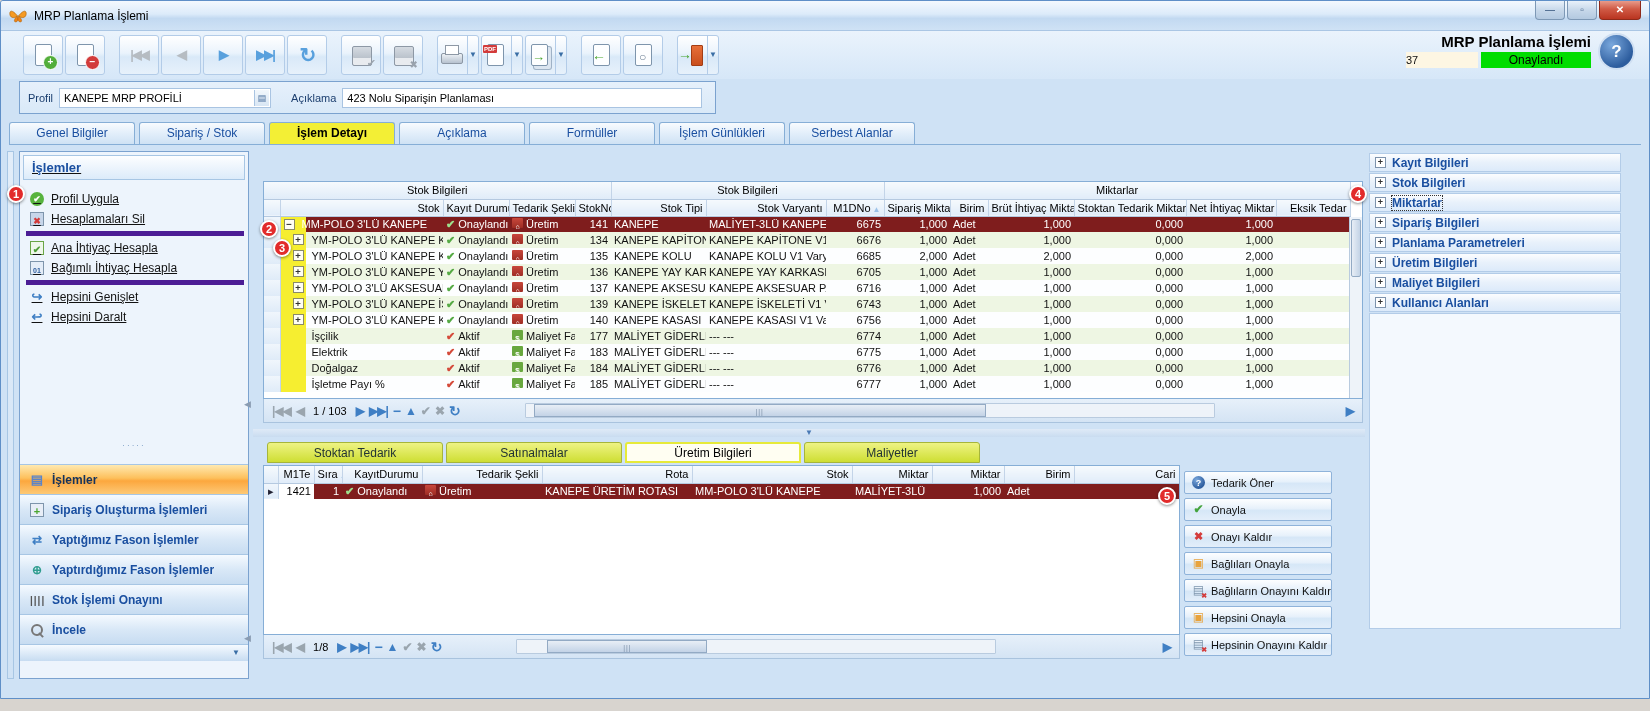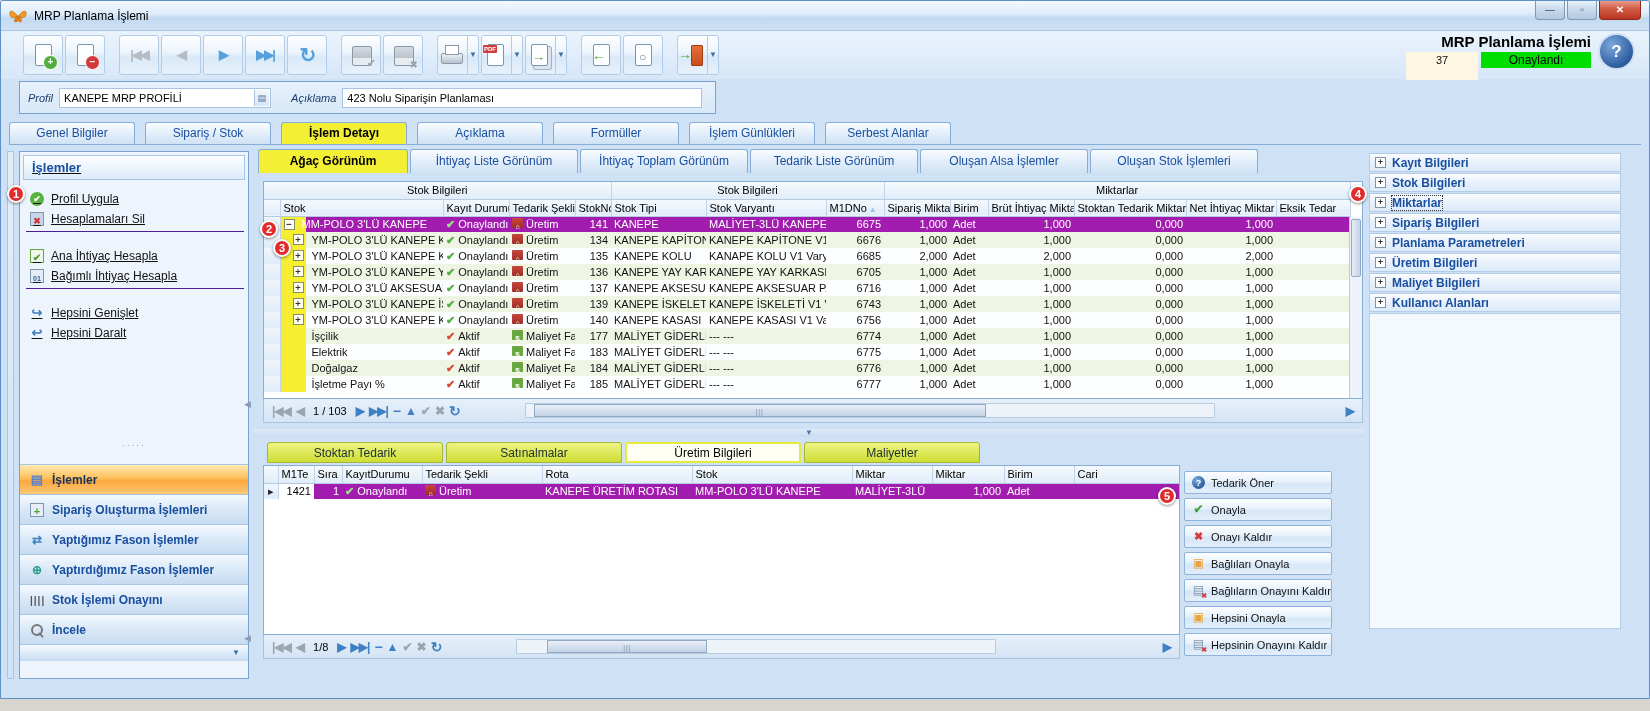--- a/index.html
+++ b/index.html
@@ -68,52 +68,52 @@
   [data-icon="import-doc-icon"] .ig::after{content:"\2190";position:absolute;left:4px;top:6px;color:#4aa62f;font:bold 14px/14px "Liberation Sans",sans-serif;}
   [data-icon="preview-icon"] .ig::after{content:"\25CB";position:absolute;left:9px;top:9px;color:#6b7f94;font:bold 12px/12px "Liberation Sans",sans-serif;}
   [data-icon="exit-door-icon"] .ig::before{content:"";position:absolute;left:13px;top:3px;width:10px;height:19px;
     background:linear-gradient(#e76f38,#c94e1c);border:1px solid #a33d14;border-radius:1px;}
   [data-icon="exit-door-icon"] .ig::after{content:"\2192";position:absolute;left:0;top:5px;color:#4aa62f;font:bold 14px/14px "Liberation Sans",sans-serif;}
 
   
   .hdr-right{position:absolute;right:58px;top:2px;text-align:right;}
   .hdr-title{font-size:15px;font-weight:bold;color:#000;margin-bottom:2px;}
   .hdr-row{display:flex;justify-content:flex-end;gap:3px;}
-  .rec-no{width:72px;height:28px;background:#fdf6e3;text-align:center;line-height:16px;font-size:11px;}
+  .rec-no{width:72px;height:16px;background:#fdf6e3;text-align:left;line-height:16px;font-size:11px;}
   .status-badge{width:110px;height:16px;background:#00dd00;color:#000;text-align:center;line-height:16px;font-size:12px;}
   .help-btn{position:absolute;right:14px;top:2px;width:37px;height:37px;border-radius:50%;
     background:radial-gradient(circle at 35% 30%,#7aa8dd,#2d5d9e 70%);border:2px solid #cfdff2;
     color:#fff;font:bold 17px/33px "Liberation Sans",sans-serif;text-align:center;cursor:pointer;}
 
   
   .profilebar{position:absolute;left:18px;top:80px;width:697px;height:33px;border:1px solid #7ba2cf;
     display:flex;align-items:center;gap:6px;padding:0 8px;background:linear-gradient(#e6f0fb,#d9e9f8);}
-  .fld-label{color:#1b3e6e;font-style:italic;}
+  .fld-label{color:#1b3e6e;}
   .inp{height:20px;background:#fff;border:1px solid #a9c4e2;display:flex;align-items:center;padding:0 4px;font-size:11px;color:#000;}
   .inp.profil{width:212px;position:relative;padding-right:18px;}
   .inp-addon{position:absolute;right:1px;top:1px;width:15px;height:16px;background:linear-gradient(#f2f7fc,#d8e6f4);
     border-left:1px solid #a9c4e2;color:#4a6f9e;font-size:9px;line-height:16px;text-align:center;cursor:pointer;}
   .inp.aciklama{width:360px;}
 
   
-  .main-tabs{position:absolute;left:8px;top:121px;display:flex;gap:10px;}
+  .main-tabs{position:absolute;left:8px;top:121px;display:flex;gap:4px;}
   .tab{width:126px;height:22px;border:1px solid #86aed6;border-bottom:0;border-radius:3px 3px 0 0;
     background:linear-gradient(#f8fbfe,#e2eefa 50%,#cfe2f4);color:#1a4fa0;
     text-align:center;line-height:21px;font-size:12px;cursor:pointer;overflow:hidden;}
   .tab[data-active="true"]{background:#f3ef35;color:#000;font-weight:bold;}
   .content-line{position:absolute;left:8px;top:143px;right:8px;height:1px;background:#86aed6;}
 
   
   .left-panel{position:absolute;left:18px;top:150px;width:230px;height:528px;
     border:1px solid #7ba2cf;background:#edf4fc;text-decoration:underline;}
   .lp-header{margin:3px;padding:4px 8px;background:linear-gradient(#fdfeff,#dcebfa);
     border:1px solid #a7c6e4;color:#1a4fa0;font-weight:bold;font-size:13px;}
   .lp-actions{padding:6px 4px 0 6px;}
   .action{display:flex;align-items:center;gap:7px;padding:3px 4px;font-size:12px;color:#131313;cursor:pointer;}
-  .action[data-sep="true"]{border-bottom:1px solid #4c1d95;margin-bottom:14px;padding-bottom:5px;}
+  .action[data-sep="true"]{border-bottom:5px solid #4c1d95;margin-bottom:2px;padding-bottom:5px;}
   .ai{position:relative;width:14px;height:14px;flex:0 0 14px;text-align:center;}
   [data-icon="apply-profile-icon"].ai{background:#57b33e;border-radius:50%;color:#fff;font:bold 9px/14px "Liberation Sans",sans-serif;}
   [data-icon="apply-profile-icon"].ai::before{content:"\2714";}
   [data-icon="delete-calc-icon"].ai{background:#c7d6ea;border:1px solid #7e95ac;}
   [data-icon="delete-calc-icon"].ai::before{content:"\2716";color:#d23b3b;font:bold 9px/12px "Liberation Sans",sans-serif;}
   [data-icon="calc-main-icon"].ai{background:#eef7ea;border:1px solid #69a545;}
   [data-icon="calc-main-icon"].ai::before{content:"\2714";color:#4f9d38;font:bold 10px/12px "Liberation Sans",sans-serif;}
   [data-icon="calc-dependent-icon"].ai{background:#e4edf8;border:1px solid #7e95ac;}
   [data-icon="calc-dependent-icon"].ai::before{content:"01";color:#2d5d9e;font:bold 7px/12px "Liberation Sans",sans-serif;}
   [data-icon="approve-lines-icon"].ai{background:#f7f0d8;border:1px solid #b09a4a;}
@@ -145,28 +145,28 @@
     background:linear-gradient(#f8fbfe,#e2eefa 50%,#cfe2f4);color:#1a4fa0;
     text-align:center;line-height:23px;font-size:12px;width:168px;cursor:pointer;overflow:hidden;}
   .vtab:first-child{width:150px;}
   .vtab[data-active="true"]{background:#f3ef35;color:#000;font-weight:bold;}
 
   .grid-box{position:absolute;left:10px;top:32px;width:1100px;height:218px;background:#fff;
     border:1px solid #86aed6;overflow:hidden;}
   table{border-collapse:collapse;table-layout:fixed;}
   .tree-table{width:1086px;}
   th,td{overflow:hidden;}
-  thead th{height:17px;padding:0 3px;font-weight:normal;font-size:11px;text-align:left;
+  thead th{height:17px;padding:0 3px;font-weight:normal;font-size:11px;text-align:right;
     background:linear-gradient(#f6fafd,#e0ecf9);border-right:1px solid #c3d4e8;border-bottom:1px solid #b5c9e0;color:#000;}
   thead th.band{text-align:center;}
   tbody td{height:16px;padding:0 3px;font-size:11px;line-height:15px;}
   td.ind{background:linear-gradient(#f0f6fc,#dfebf8);border-right:1px solid #c3d4e8;padding:0;text-align:center;color:#223;}
   tr[data-state="alt"]{background:#eef6e3;}
   tr[data-state="normal"]{background:#fdfeff;}
-  tr[data-state="selected"]{background:#a21caf;color:#fff;border-radius:8px;}
+  tr[data-state="selected"]{background:#7f1d1d;color:#fff;border-radius:8px;}
   .num{text-align:right;}
   .sort{color:#9cc2e8;font-size:8px;margin-left:2px;}
   .c-stok{position:relative;}
   .c-stok::before{content:"";position:absolute;left:0;top:0;width:25px;height:16px;background:#f6ee30;}
   .exp{position:absolute;top:2px;width:11px;height:11px;background:#fffef4;border:1px solid #8a8a6a;
     font:bold 9px/9px "DejaVu Sans Mono",monospace;text-align:center;color:#333;z-index:2;}
   tr[data-level="0"] .exp{left:3px;} tr[data-level="1"] .exp{left:12px;}
   .exp[data-exp="minus"]::before{content:"\2212";} .exp[data-exp="plus"]::before{content:"+";}
   tr[data-level="0"] .c-stok .lbl{margin-left:18px;} tr[data-level="1"] .c-stok .lbl{margin-left:28px;}
   .c-stok .lbl{position:relative;z-index:1;display:inline-block;}
@@ -444,35 +444,20 @@
         <div class="acc-item" data-active="false">
           <span class="ai" data-icon="inspect-icon"></span>
           <span>İncele</span>
         </div>
 
       <div class="acc-footer">▼</div>
     </div>
   </div>
 
   <div class="center-panel">
-    <div class="view-tabs">
-
-        <div class="vtab" data-active="true">Ağaç Görünüm</div>
-
-        <div class="vtab" data-active="false">İhtiyaç Liste Görünüm</div>
-
-        <div class="vtab" data-active="false">İhtiyaç Toplam Görünüm</div>
-
-        <div class="vtab" data-active="false">Tedarik Liste Görünüm</div>
-
-        <div class="vtab" data-active="false">Oluşan Alsa İşlemler</div>
-
-        <div class="vtab" data-active="false">Oluşan Stok İşlemleri</div>
-
-    </div>
 
     <div class="grid-box">
       <table class="tree-table">
         <colgroup>
           <col style="width:16px">
             <col style="width:163px">
             <col style="width:66px">
             <col style="width:66px">
           <col style="width:36px">
             <col style="width:95px">

